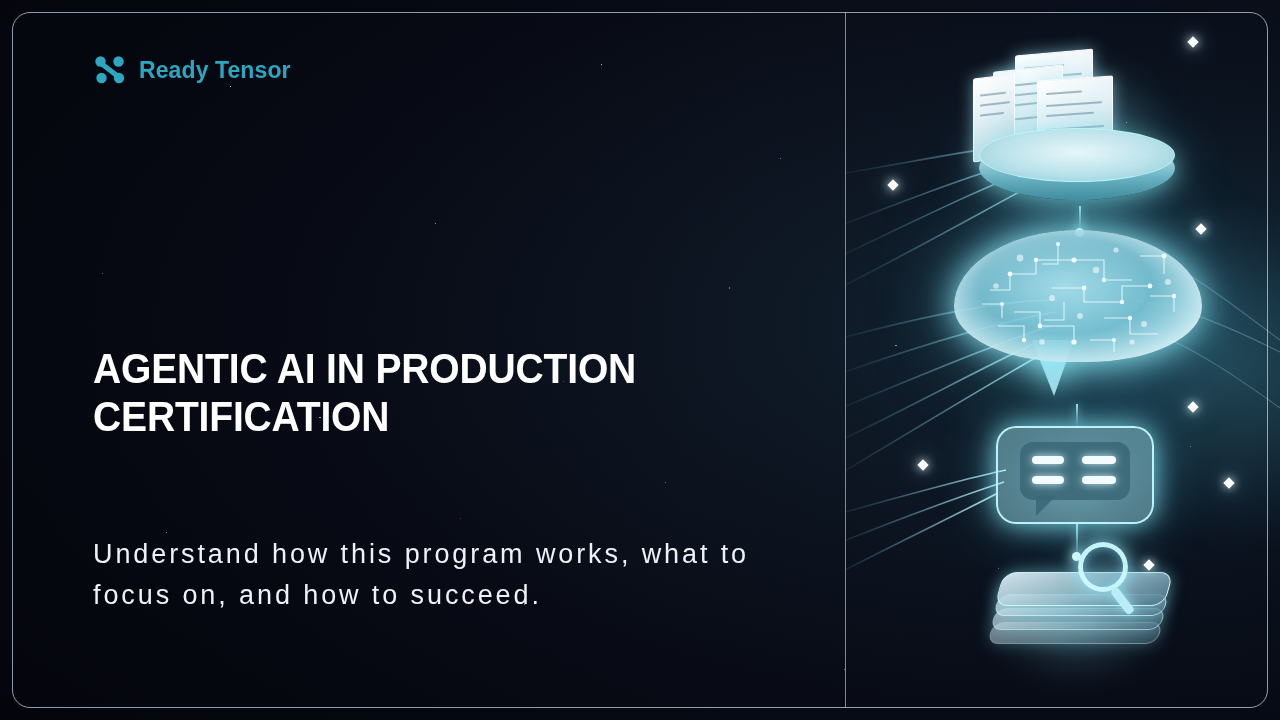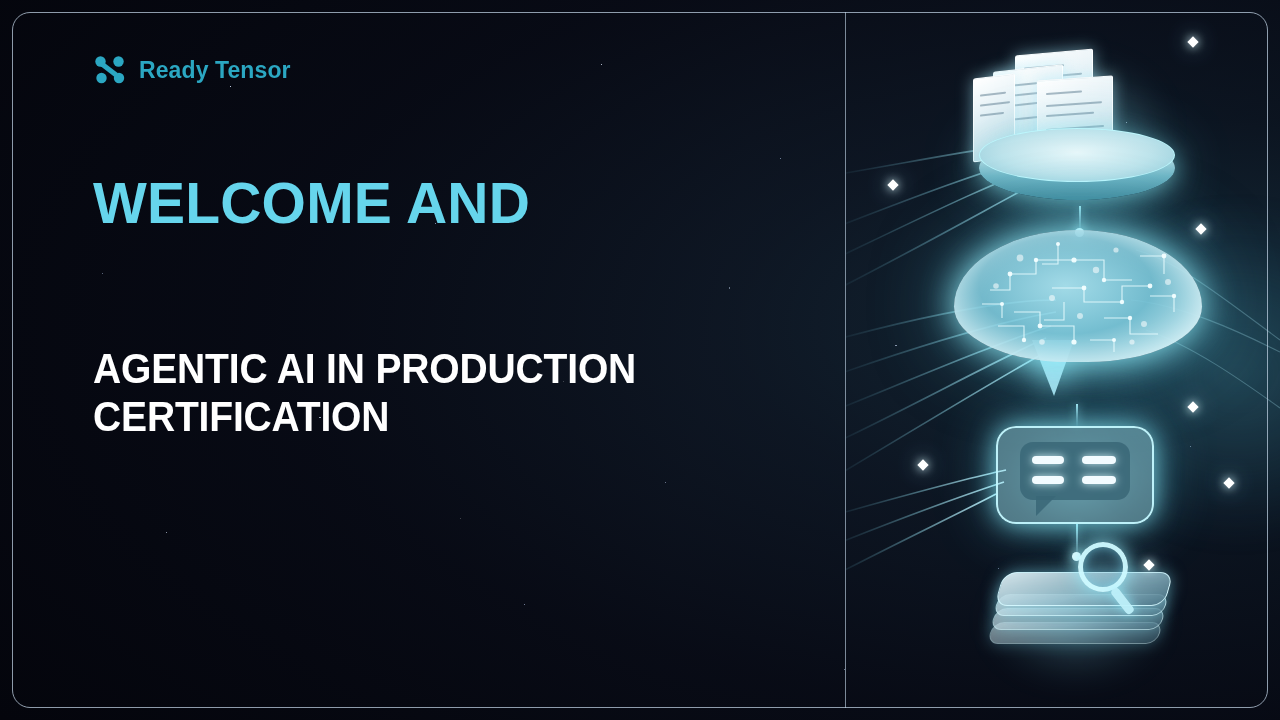--- a/index.html
+++ b/index.html
@@ -398,22 +398,22 @@
           <circle cx="26.5" cy="9.5" r="5.2"></circle>
           <circle cx="9.5" cy="26" r="5.2"></circle>
           <circle cx="27" cy="26" r="5.2"></circle>
           <path d="M26.5 9.5 L13 26" stroke="#0c0d18" stroke-width="3.2" fill="none" opacity="0"></path>
         </g>
       </svg>
       <span class="brand-name">Ready Tensor</span>
     </div>
 
     <h1 class="headline">
-      <span class="l1">WELCOME AND</span>
     </h1>
 
     <h2 class="subhead">AGENTIC AI IN PRODUCTION CERTIFICATION</h2>
 
+    <p class="desc">Understand how this program works, what to focus on, and how to succeed.</p>
   </div>
 
   <div class="frame"></div>
   <div class="divider"></div>
 </div>
 
 </body></html>

